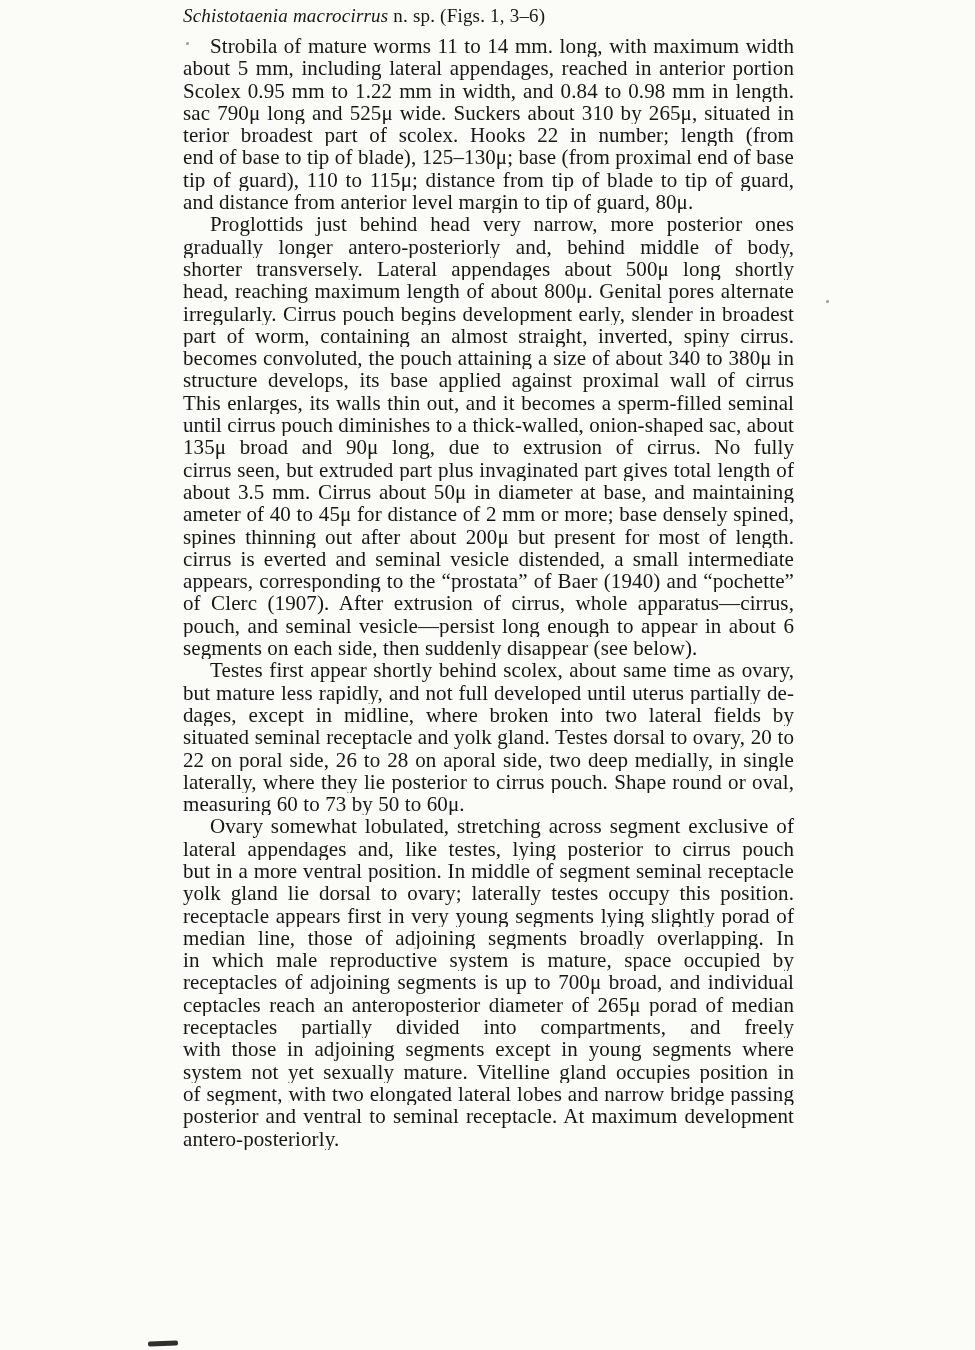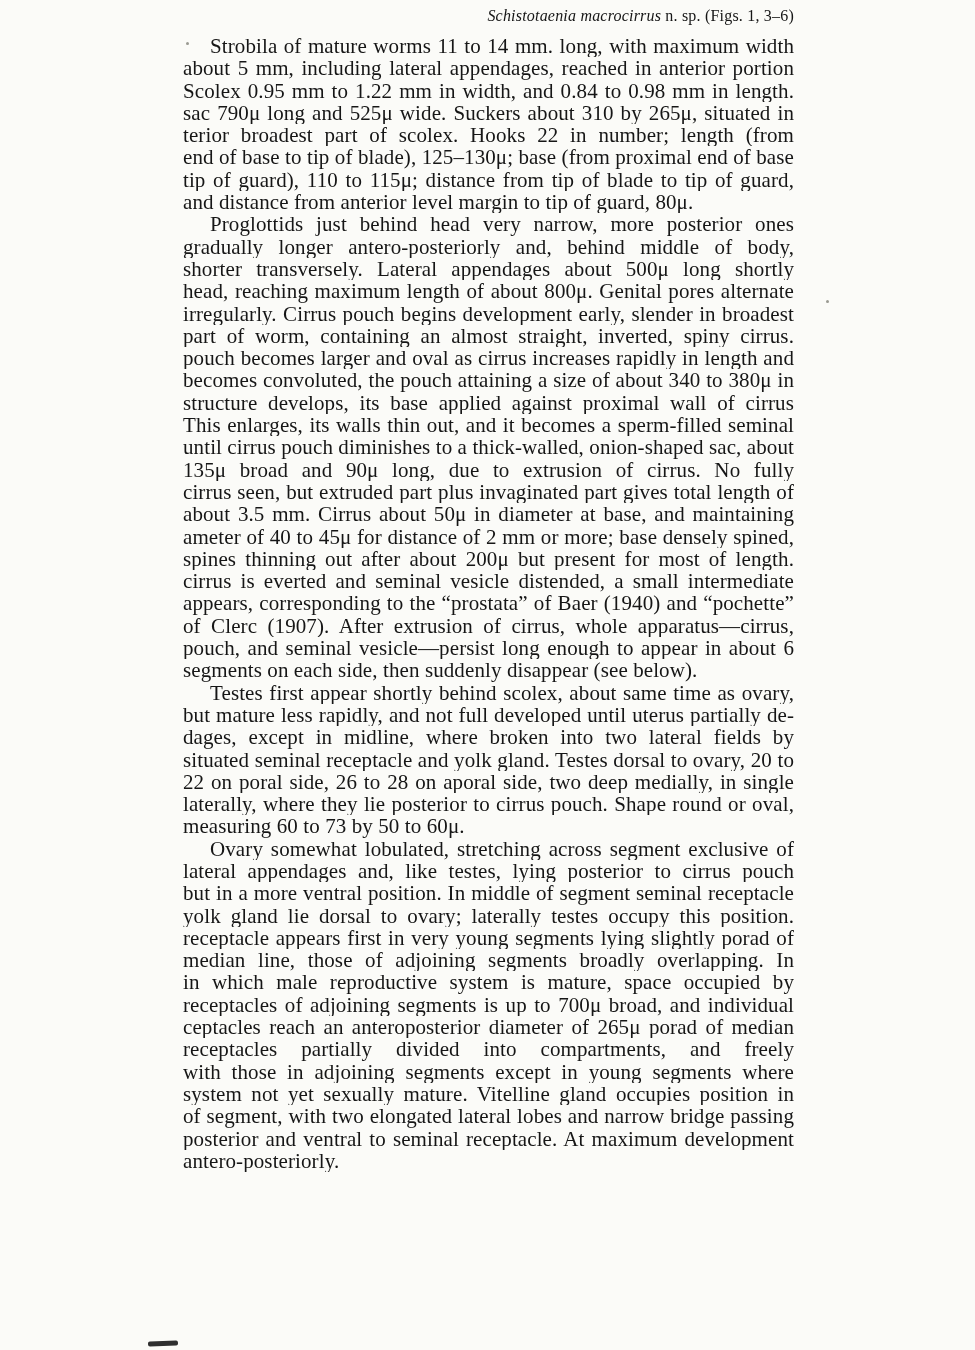--- a/index.html
+++ b/index.html
@@ -17,23 +17,23 @@
     width: 975px; height: 1350px;
     background: var(--paper);
     overflow: hidden;
   }
   .text-block {
     position: absolute;
     left: 183px; top: 4px;
     width: 611px;
   }
   .title {
-    font-size: 16px;
+    font-size: 19px;
     font-weight: normal;
-    text-align: right;
+    text-align: left;
     margin: 0 0 7px 0;
     line-height: 24px;
     letter-spacing: 0.2px;
   }
   .title .sp-name { font-style: italic; }
   .title .sp-suffix { font-style: normal; }
   .line {
     font-size: 21px;
     line-height: 22.3px;
     height: 22.3px;
@@ -75,21 +75,20 @@
         <div class="line just">terior broadest part of scolex. Hooks 22 in number; length (from proximal</div>
         <div class="line just">end of base to tip of blade), 125–130μ; base (from proximal end of base to</div>
         <div class="line just">tip of guard), 110 to 115μ; distance from tip of blade to tip of guard, 50μ;</div>
         <div class="line">and distance from anterior level margin to tip of guard, 80μ.</div>
         <div class="line indent just">Proglottids just behind head very narrow, more posterior ones becoming</div>
         <div class="line just">gradually longer antero-posteriorly and, behind middle of body, markedly</div>
         <div class="line just">shorter transversely. Lateral appendages about 500μ long shortly behind</div>
         <div class="line just">head, reaching maximum length of about 800μ. Genital pores alternate</div>
         <div class="line just">irregularly. Cirrus pouch begins development early, slender in broadest</div>
         <div class="line just">part of worm, containing an almost straight, inverted, spiny cirrus. Cirrus</div>
-        <div class="line just">pouch becomes larger and oval as cirrus increases rapidly in length and</div>
         <div class="line just">becomes convoluted, the pouch attaining a size of about 340 to 380μ in</div>
         <div class="line just">structure develops, its base applied against proximal wall of cirrus pouch.</div>
         <div class="line just">This enlarges, its walls thin out, and it becomes a sperm-filled seminal</div>
         <div class="line just">until cirrus pouch diminishes to a thick-walled, onion-shaped sac, about</div>
         <div class="line just">135μ broad and 90μ long, due to extrusion of cirrus. No fully evaginated</div>
         <div class="line just">cirrus seen, but extruded part plus invaginated part gives total length of</div>
         <div class="line just">about 3.5 mm. Cirrus about 50μ in diameter at base, and maintaining di-</div>
         <div class="line just">ameter of 40 to 45μ for distance of 2 mm or more; base densely spined,</div>
         <div class="line just">spines thinning out after about 200μ but present for most of length. When</div>
         <div class="line just">cirrus is everted and seminal vesicle distended, a small intermediate body</div>

